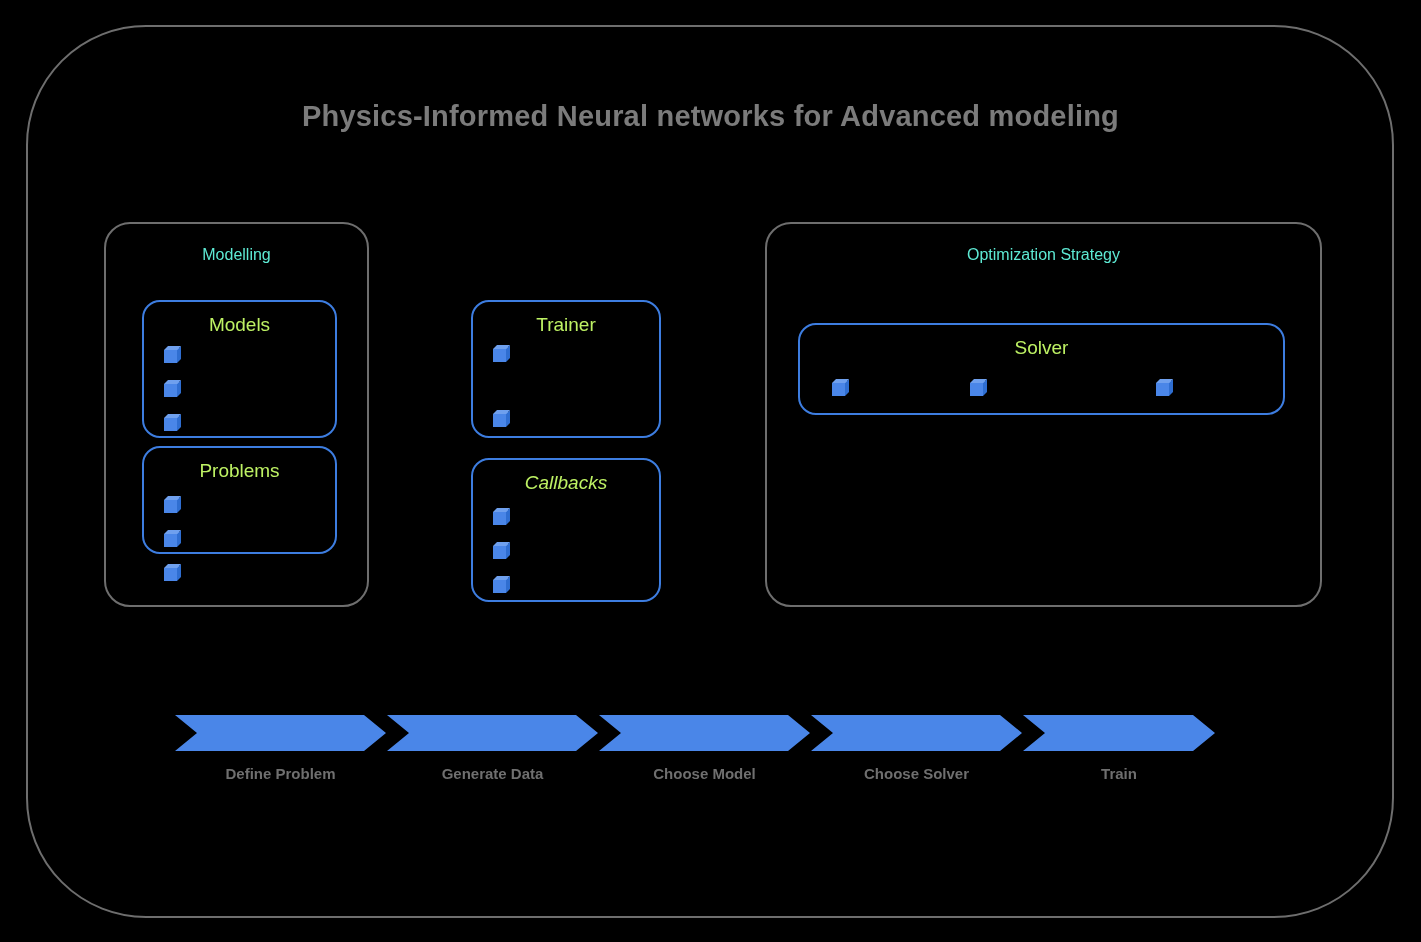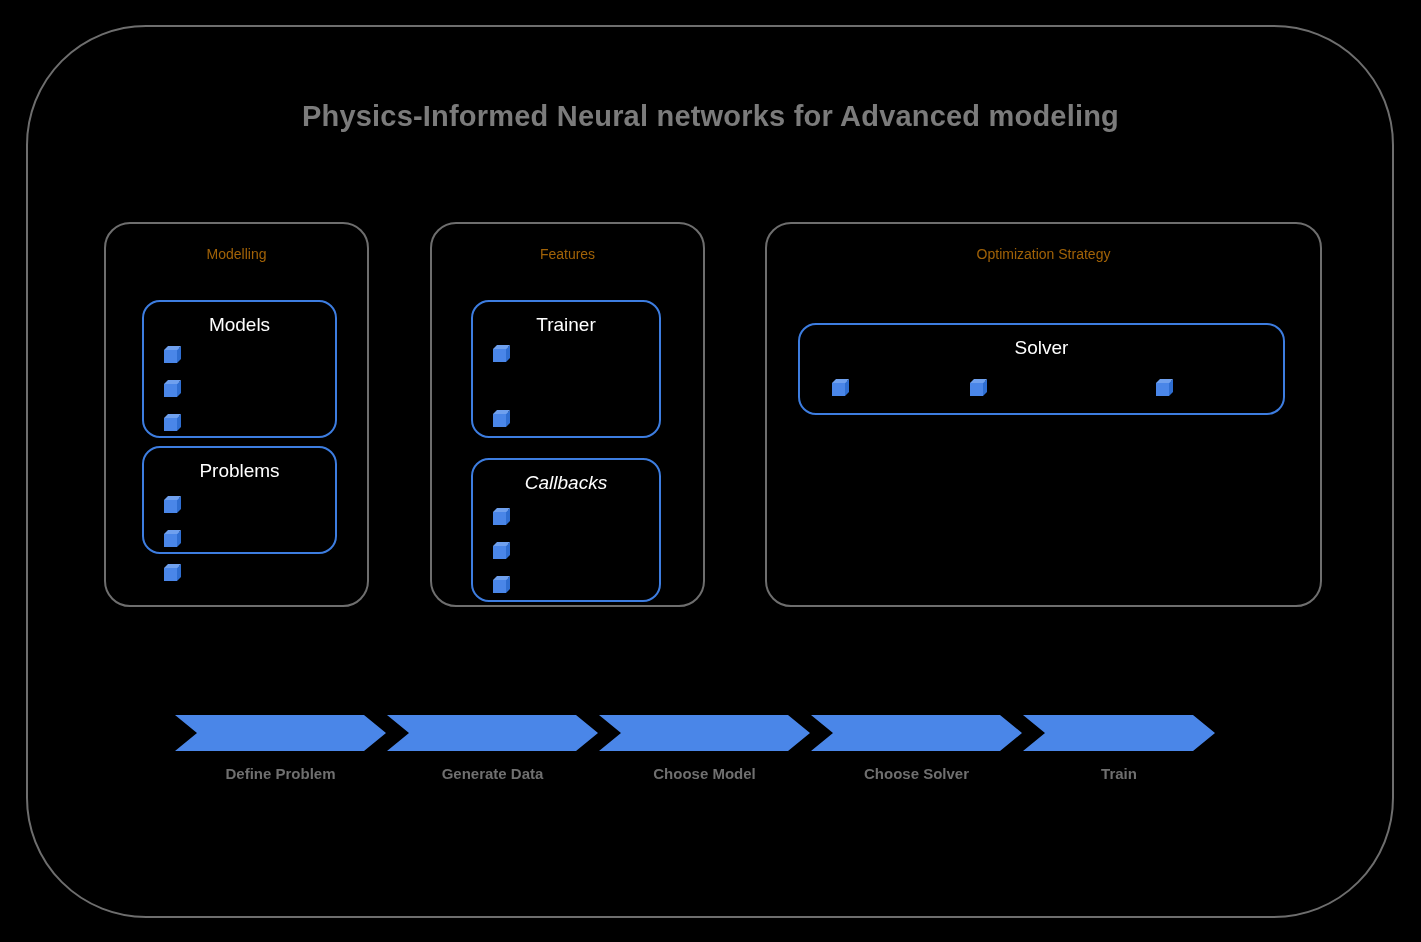--- a/index.html
+++ b/index.html
@@ -56,22 +56,22 @@
     border: 2px solid #6e6e6e;
     border-radius: 26px;
     box-sizing: border-box;
   }
   .group-title {
     position: absolute;
     left: 0;
     top: 22px;
     width: 100%;
     text-align: center;
-    color: #a16207;
-    font-size: 14px;
+    color: #5eead4;
+    font-size: 16px;
     font-weight: normal;
     white-space: nowrap;
   }
 
   #panel-modelling { left: 104px;  top: 222px; width: 265px; height: 385px; }
   #panel-features  { left: 430px;  top: 222px; width: 275px; height: 385px; }
   #panel-optim     { left: 765px;  top: 222px; width: 557px; height: 385px; }
 
   
   .card {
@@ -79,21 +79,21 @@
     border: 2.5px solid #3d7de0;
     border-radius: 18px;
     box-sizing: border-box;
   }
   .card-title {
     position: absolute;
     left: 0;
     top: 12px;
     width: 100%;
     text-align: center;
-    color: #ffffff;
+    color: #bef264;
     font-size: 19px;
     white-space: nowrap;
   }
 
   #card-models    { left: 142px; top: 300px; width: 195px; height: 138px; }
   #card-problems  { left: 142px; top: 446px; width: 195px; height: 108px; }
   #card-geometry  { left: 471px; top: 300px; width: 190px; height: 138px; }
   #card-callbacks { left: 471px; top: 458px; width: 190px; height: 144px; font-style: italic; }
   #card-solver    { left: 798px; top: 323px; width: 487px; height: 92px; }
   #card-trainer   { left: 798px; top: 482px; width: 487px; height: 92px; }
@@ -178,23 +178,20 @@
     <div class="bullet" style="left:20px; top:116px;"></div>
   </div>
 
   <div class="card" id="card-problems">
     <div class="card-title">Problems</div>
     <div class="bullet" style="left:20px; top:52px;"></div>
     <div class="bullet" style="left:20px; top:86px;"></div>
     <div class="bullet" style="left:20px; top:120px;"></div>
   </div>
 
-  <div class="group-panel" id="panel-features">
-    <div class="group-title">Features</div>
-  </div>
 
   <div class="card" id="card-geometry">
     <div class="card-title">Trainer</div>
     <div class="bullet" style="left:20px; top:47px;"></div>
     <div class="bullet" style="left:20px; top:112px;"></div>
   </div>
 
   <div class="card" id="card-callbacks">
     <div class="card-title">Callbacks</div>
     <div class="bullet" style="left:20px; top:52px;"></div>

